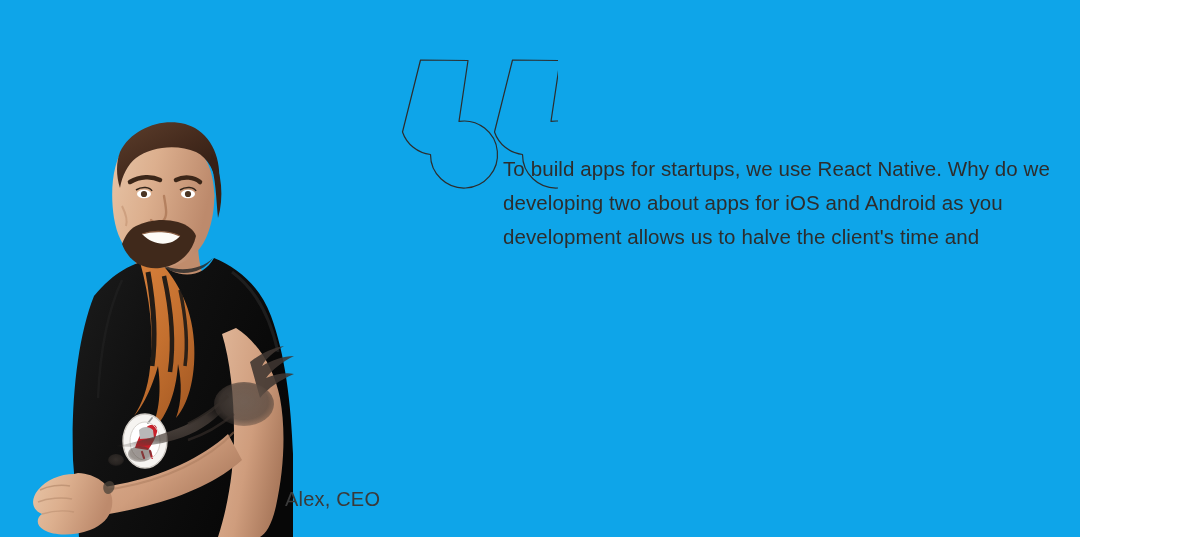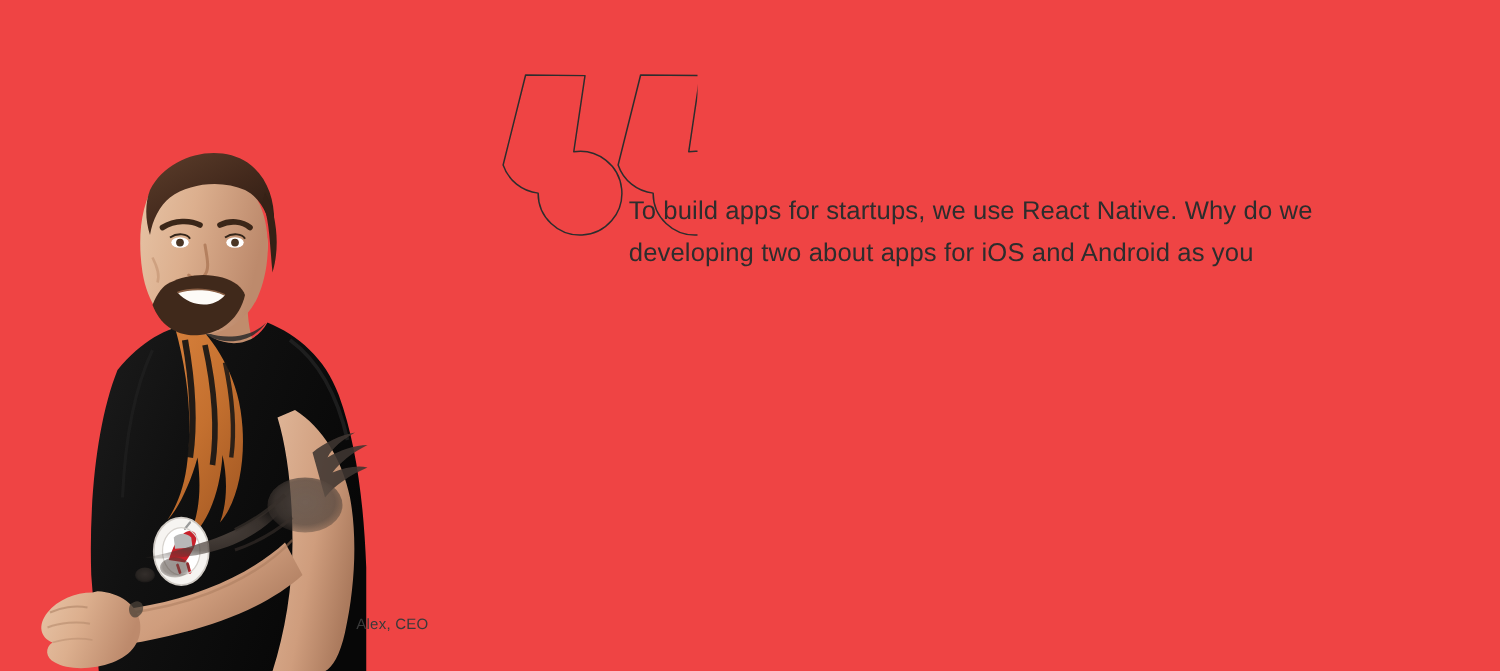--- a/index.html
+++ b/index.html
@@ -6,23 +6,23 @@
     margin: 0;
     padding: 0;
     background: #ffffff;
   }
   body {
     font-family: "Liberation Sans", sans-serif;
     -webkit-font-smoothing: antialiased;
   }
   .canvas {
     position: relative;
-    width: 1200px;
+    width: 1080px;
     height: 537px;
-    background: #ef4444;
+    background: #0ea5e9;
     overflow: hidden;
   }
 
   
   .portrait {
     position: absolute;
     left: 22px;
     top: 66px;
     width: 280px;
     height: 471px;
@@ -51,21 +51,21 @@
     letter-spacing: 0.1px;
     font-weight: 400;
   }
   .quote-line { white-space: nowrap; }
 
   
   .attribution {
     position: absolute;
     left: 285px;
     top: 489px;
-    font-size: 12px;
+    font-size: 20px;
     line-height: 20px;
     color: #3a3a3a;
     letter-spacing: 0.2px;
   }
 </style>
 </head>
 <body>
 
 <div class="canvas">
 
@@ -221,17 +221,18 @@
       <g fill="none" stroke="#2d2d2d" stroke-width="1.2" stroke-linejoin="round">
         <path d="M38.5 100.5 a33.5 33.5 0 1 0 28.5 -33.1 L76 6.5 L28.5 6 L10.5 78 a33.5 33.5 0 0 0 28 22.5 Z"></path>
         <path d="M130.5 100.5 a33.5 33.5 0 1 0 28.5 -33.1 L168 6.5 L120.5 6 L102.5 78 a33.5 33.5 0 0 0 28 22.5 Z"></path>
       </g>
     </svg>
   </div>
 
   <div class="quote-text">
     <div class="quote-line">To build apps for startups, we use React Native. Why do we</div>
     <div class="quote-line">developing two about apps for iOS and Android as you</div>
+    <div class="quote-line">development allows us to halve the client's time and</div>
   </div>
 
   <div class="attribution">Alex, CEO</div>
 
 </div>
 
 </body></html>

